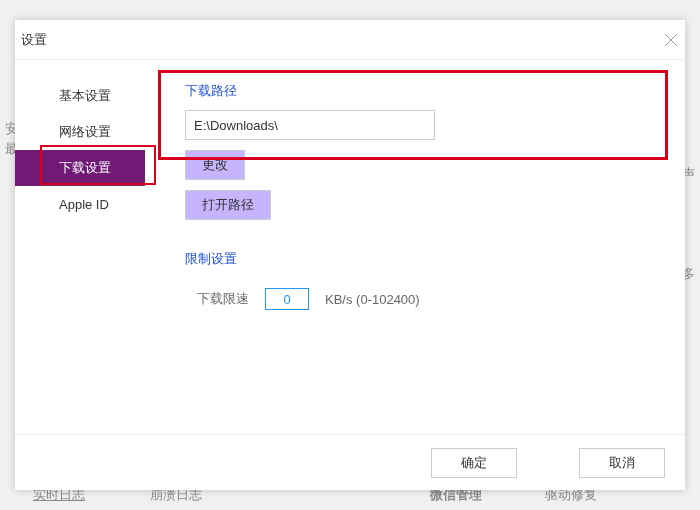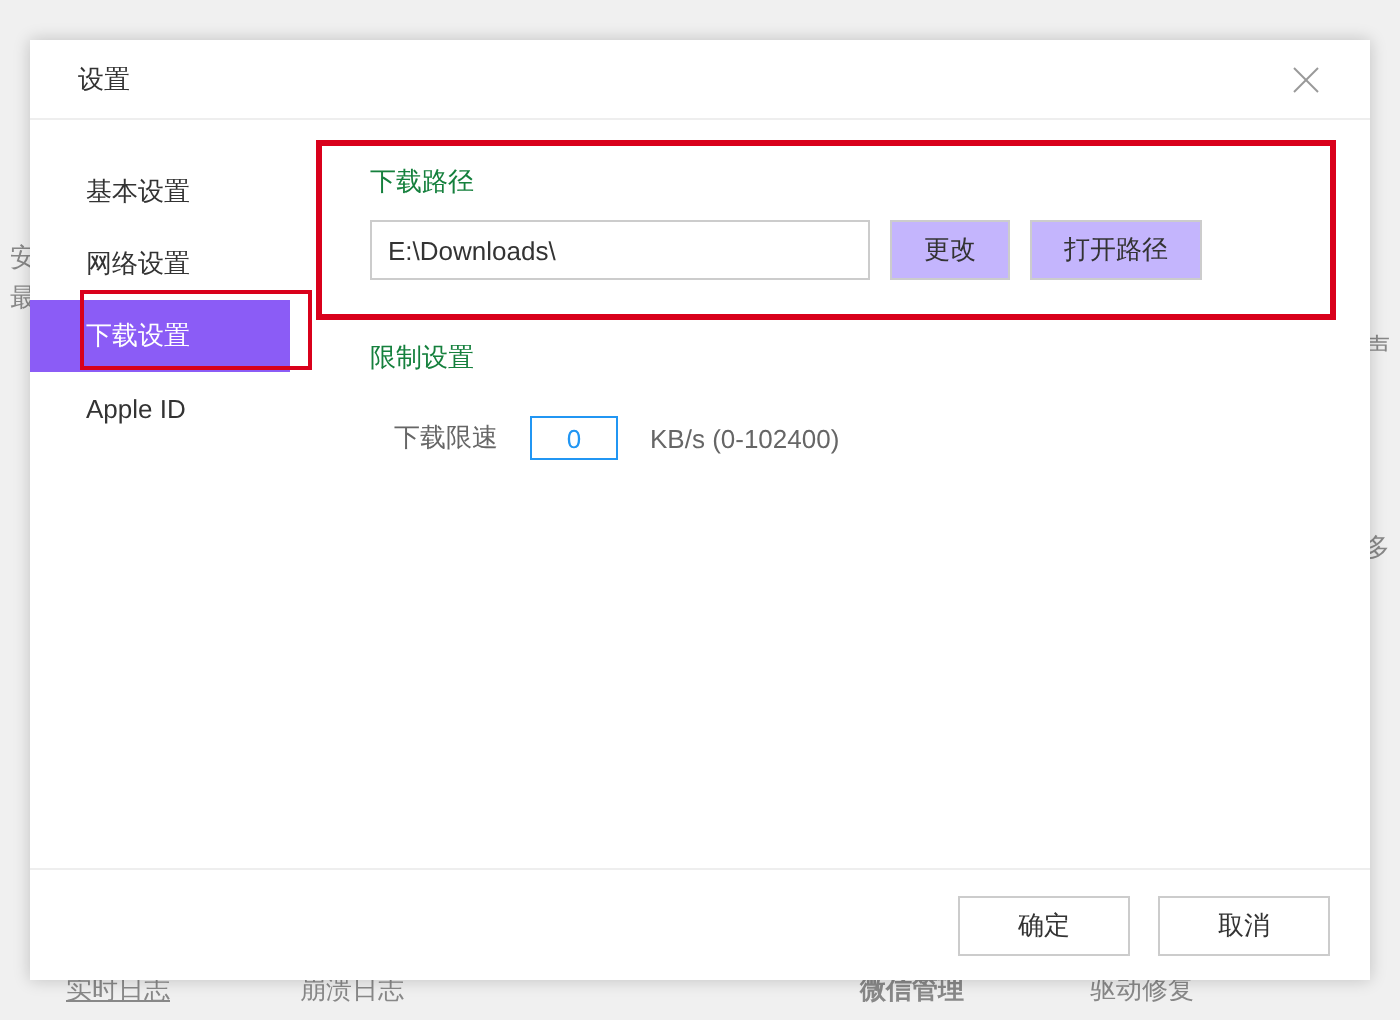--- a/index.html
+++ b/index.html
@@ -40,21 +40,21 @@
       box-shadow: 0 0 8px rgba(0,0,0,0.2);
       z-index: 10;
       display: flex;
       flex-direction: column;
     }
     .dialog-header {
       height: 40px;
       display: flex;
       align-items: center;
       justify-content: space-between;
-      padding: 0 24px;
+      padding: 0 6px;
       border-bottom: 1px solid #eee;
     }
     .dialog-title {
       font-size: 13px;
       color: #333;
     }
     .close-icon {
       width: 16px;
       height: 16px;
       cursor: pointer;
@@ -68,28 +68,28 @@
       overflow: hidden;
     }
     .sidebar {
       width: 130px;
       padding-top: 18px;
     }
     .sidebar-item {
       height: 36px;
       display: flex;
       align-items: center;
-      padding-left: 28px;
+      padding-left: 44px;
       font-size: 13px;
       color: #333;
       cursor: pointer;
       position: relative;
     }
     .sidebar-item.active {
-      background: #8b5cf6;
+      background: #701a75;
       color: #fff;
     }
     .highlight-tab {
       position: absolute;
       border: 2px solid #d9001b;
       pointer-events: none;
       z-index: 20;
     }
     .highlight-download-section {
       position: absolute;
@@ -101,28 +101,29 @@
     .content {
       flex: 1;
       padding: 22px 30px 0 40px;
       position: relative;
     }
     .section {
       margin-bottom: 30px;
     }
     .section-title {
       font-size: 13px;
-      color: #15803d;
+      color: #1d4ed8;
       margin-bottom: 10px;
       font-family: Liberation Mono, monospace;
     }
     .row {
       display: flex;
       align-items: flex-start;
       gap: 10px;
+      flex-direction: column;
     }
     .path-input {
       width: 250px;
       height: 30px;
       border: 1px solid #ccc;
       padding: 0 8px;
       font-size: 13px;
       color: #333;
       background: #fff;
     }
@@ -166,20 +167,21 @@
       border-top: 1px solid #eee;
     }
     .footer-btn {
       width: 86px;
       height: 30px;
       border: 1px solid #ccc;
       background: #fff;
       font-size: 13px;
       color: #333;
       cursor: pointer;
+      margin-left: 48px;
     }
   </style>
 </head>
 <body>
 
 <span class="background-text bg-top-left">安</span>
 <span class="background-text bg-top-left2">最</span>
 <span class="background-text bg-right1">声</span>
 <span class="background-text bg-right2">多</span>
 <span class="background-text bg-bottom1">实时日志</span>

